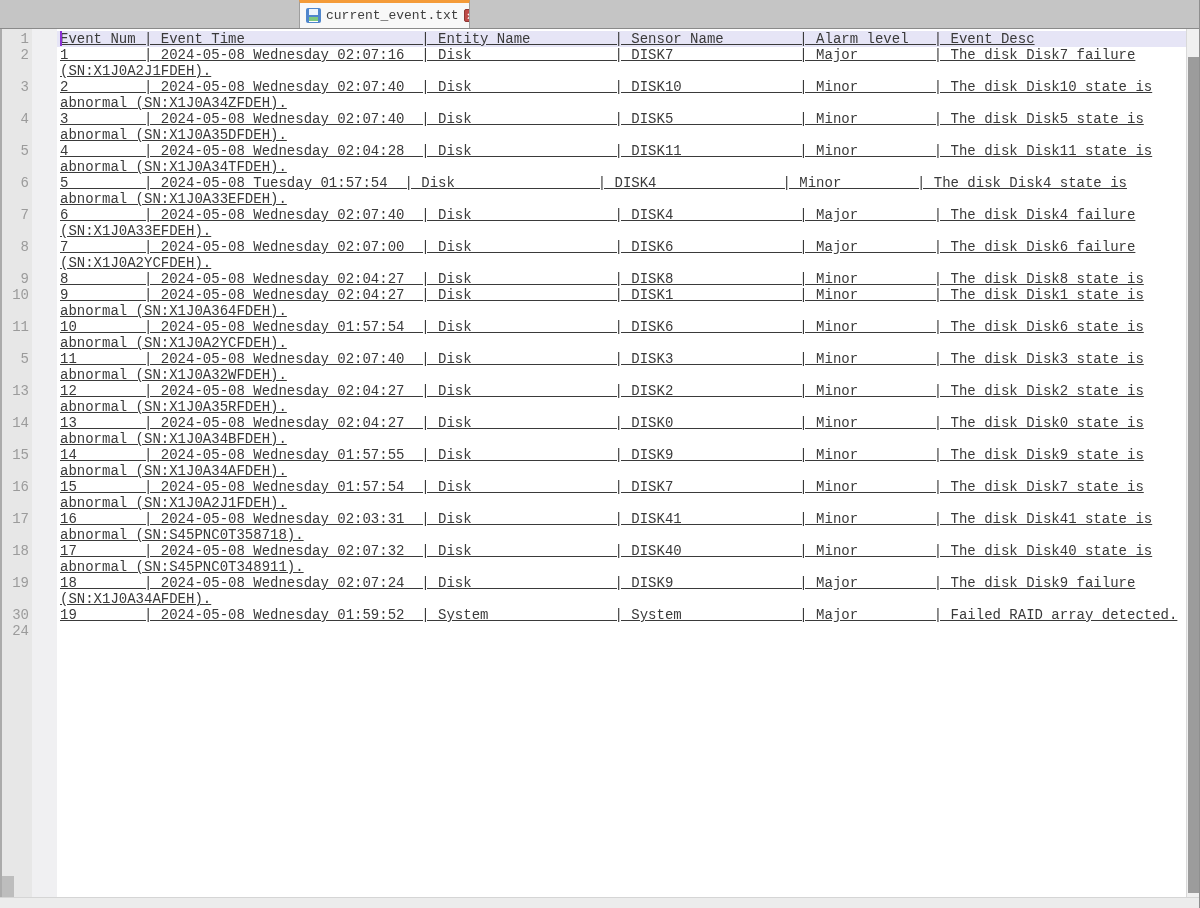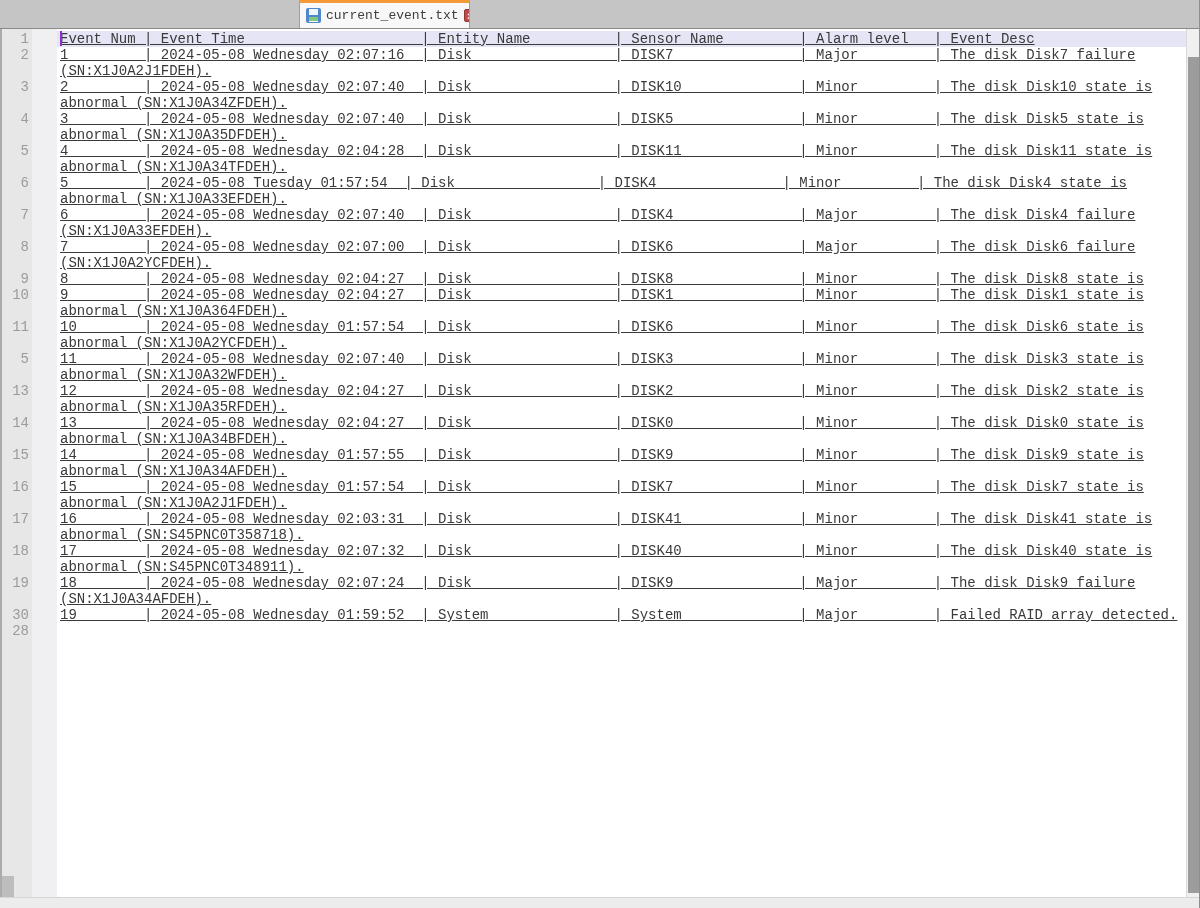--- a/index.html
+++ b/index.html
@@ -210,21 +210,21 @@
       <div class="vrow"><span class="ln"></span><span class="txt">abnormal (SN:X1J0A34AFDEH).</span></div>
       <div class="vrow"><span class="ln">16</span><span class="txt">15        | 2024-05-08 Wednesday 01:57:54  | Disk                 | DISK7               | Minor         | The disk Disk7 state is</span></div>
       <div class="vrow"><span class="ln"></span><span class="txt">abnormal (SN:X1J0A2J1FDEH).</span></div>
       <div class="vrow"><span class="ln">17</span><span class="txt">16        | 2024-05-08 Wednesday 02:03:31  | Disk                 | DISK41              | Minor         | The disk Disk41 state is</span></div>
       <div class="vrow"><span class="ln"></span><span class="txt">abnormal (SN:S45PNC0T358718).</span></div>
       <div class="vrow"><span class="ln">18</span><span class="txt">17        | 2024-05-08 Wednesday 02:07:32  | Disk                 | DISK40              | Minor         | The disk Disk40 state is</span></div>
       <div class="vrow"><span class="ln"></span><span class="txt">abnormal (SN:S45PNC0T348911).</span></div>
       <div class="vrow"><span class="ln">19</span><span class="txt">18        | 2024-05-08 Wednesday 02:07:24  | Disk                 | DISK9               | Major         | The disk Disk9 failure</span></div>
       <div class="vrow"><span class="ln"></span><span class="txt">(SN:X1J0A34AFDEH).</span></div>
       <div class="vrow"><span class="ln">30</span><span class="txt">19        | 2024-05-08 Wednesday 01:59:52  | System               | System              | Major         | Failed RAID array detected.</span></div>
-      <div class="vrow"><span class="ln">28</span><span class="txt"></span></div>
+      <div class="vrow"><span class="ln">24</span><span class="txt"></span></div>
     </div>
   <div class="caret"></div>
   <div class="vscroll">
     <div class="vthumb"></div>
   </div>
 </div>
 
 <div class="corner-grip"></div>
 <div class="bottomstrip"></div>
 <div class="right-border"></div>

